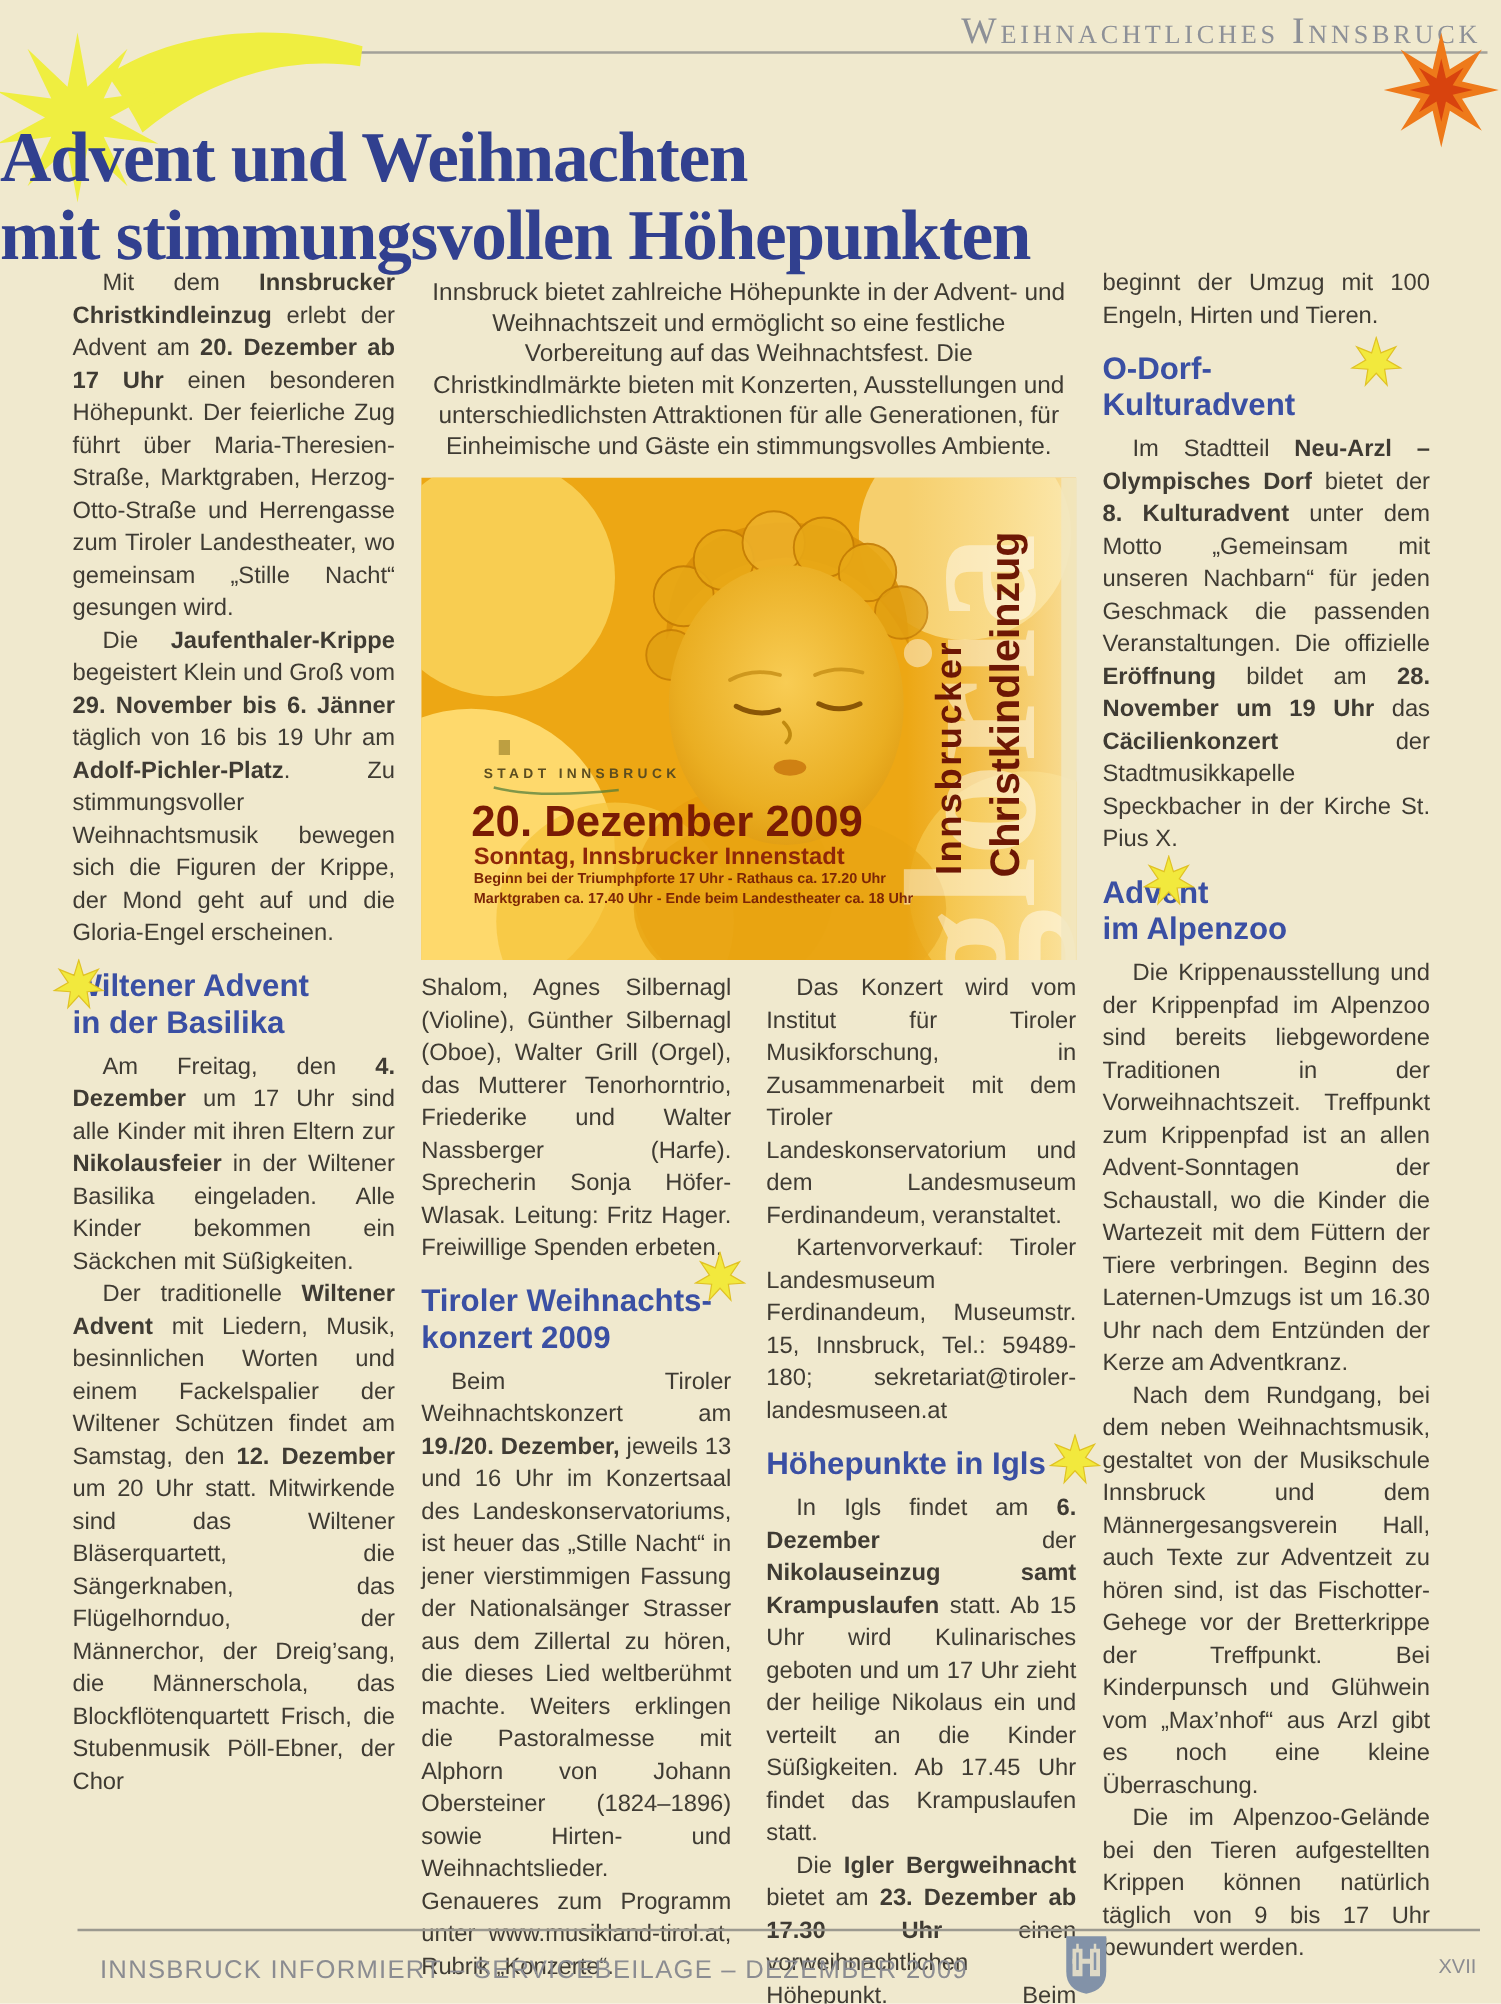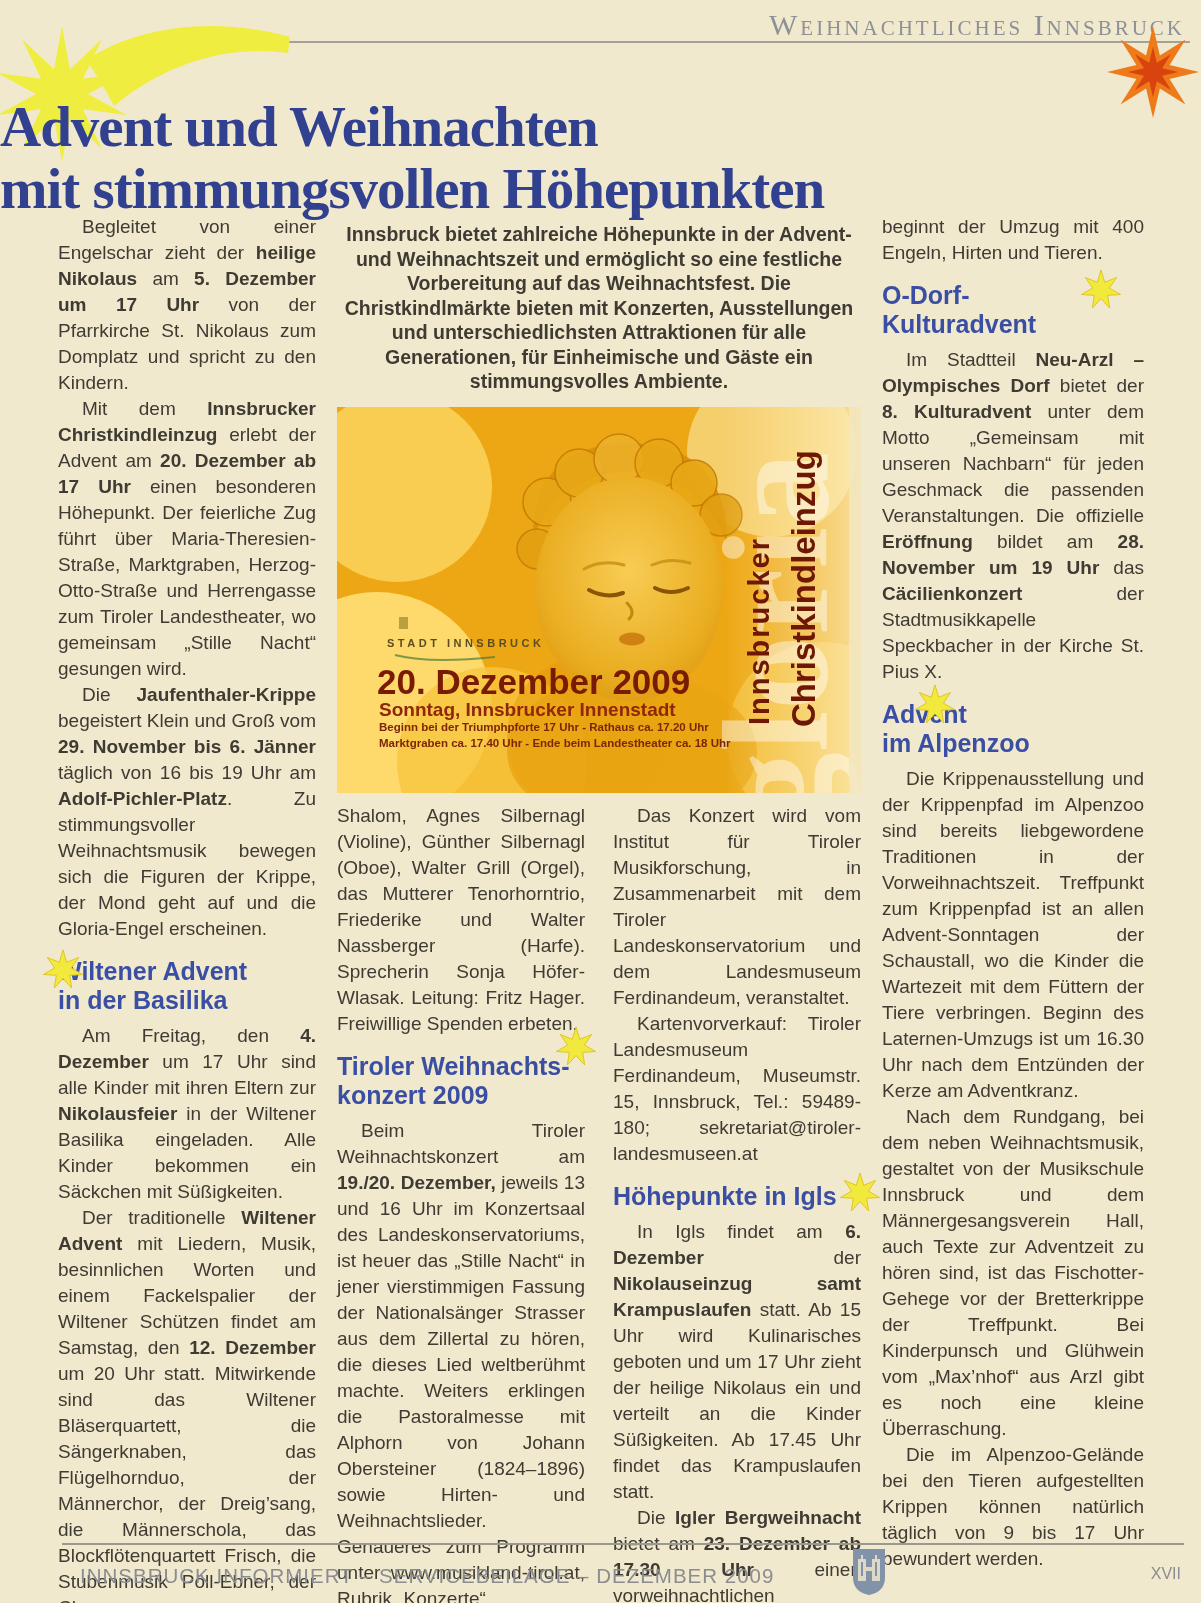--- a/index.html
+++ b/index.html
@@ -39,21 +39,21 @@
     font-size:25px; line-height:29px; font-weight:bold; color:#3a4fa3;
   }
   .deco-star{position:absolute; width:42px; height:42px; pointer-events:none;}
   #h-wiltener .deco-star{left:-16px; top:-8px;}
   #h-tiroler  .deco-star{right:-12px; top:-26px;}
   #h-igls     .deco-star{right:-20px; top:-10px;}
   #h-odorf    .deco-star{right:22px; top:-12px;}
   #h-alpenzoo .deco-star{left:32px; top:-16px;}
   
   .intro{
-    margin:8px 6px 0; font-weight:bold; text-align:center;
+    margin:8px 6px 0; font-weight:normal; text-align:center;
     font-size:19.5px; line-height:24.5px; color:#3f3b33;
   }
   .poster{display:block; margin-top:13px;}
   .subcols{display:flex; gap:28px; margin-top:10px;}
   .subcol{width:248px;}
   
   .footer-rule{position:absolute; top:1543px; left:62px; width:1122px; height:2px; background:#9b998f;}
   .footer-left{
     position:absolute; top:1564px; left:80px;
     font-size:20.5px; letter-spacing:1px; color:#8b8c91; white-space:nowrap;
@@ -78,21 +78,20 @@
   </svg></span>
 
   <h1 class="page-title">
     <span>Advent und Weihnachten</span><br>
     <span>mit stimmungsvollen Höhepunkten</span>
   </h1>
 
   <div class="content">
 
     <div class="col">
-        <p><span>Begleitet von einer Engelschar zieht der </span><b>heilige Nikolaus</b><span> am </span><b>5. Dezember um 17 Uhr</b><span> von der Pfarrkirche St. Nikolaus zum Domplatz und spricht zu den Kindern.</span></p>
         <p><span>Mit dem </span><b>Innsbrucker Christkindleinzug</b><span> erlebt der Advent am </span><b>20. Dezember ab 17 Uhr</b><span> einen besonderen Höhepunkt. Der feierliche Zug führt über Maria-Theresien-Straße, Marktgraben, Herzog-Otto-Straße und Herrengasse zum Tiroler Landestheater, wo gemeinsam „Stille Nacht“ gesungen wird.</span></p>
         <p><span>Die </span><b>Jaufenthaler-Krippe</b><span> begeistert Klein und Groß vom </span><b>29. November bis 6. Jänner</b><span> täglich von 16 bis 19 Uhr am </span><b>Adolf-Pichler-Platz</b><span>. Zu stimmungsvoller Weihnachtsmusik bewegen sich die Figuren der Krippe, der Mond geht auf und die Gloria-Engel erscheinen.</span></p>
         <h3 class="col-heading" id="h-wiltener">Wiltener Advent<br>in der Basilika<span class="deco-star"><svg viewBox="0 0 44 44" width="42" height="42">
               <polygon points="22,1 25.9,13.9 38.4,8.9 30.8,20 42.5,26.7 29,27.6 31.1,40.9 22,31 12.9,40.9 15,27.6 1.5,26.7 13.2,20 5.6,8.9 18.1,13.9" fill="#f2e93d" stroke="#e0c224" stroke-width="1"></polygon>
             </svg></span></h3>
         <p><span>Am Freitag, den </span><b>4. Dezember</b><span> um 17 Uhr sind alle Kinder mit ihren Eltern zur </span><b>Nikolausfeier</b><span> in der Wiltener Basilika eingeladen. Alle Kinder bekommen ein Säckchen mit Süßigkeiten.</span></p>
         <p><span>Der traditionelle </span><b>Wiltener Advent</b><span> mit Liedern, Musik, besinnlichen Worten und einem Fackelspalier der Wiltener Schützen findet am Samstag, den </span><b>12. Dezember</b><span> um 20 Uhr statt. Mitwirkende sind das Wiltener Bläserquartett, die Sängerknaben, das Flügelhornduo, der Männerchor, der Dreig’sang, die Männerschola, das Blockflötenquartett Frisch, die Stubenmusik Pöll-Ebner, der Chor</span></p>
       </div>
 
     <div class="col-middle">
@@ -166,21 +165,21 @@
             <h3 class="col-heading" id="h-igls">Höhepunkte in Igls<span class="deco-star"><svg viewBox="0 0 44 44" width="42" height="42">
                   <polygon points="22,1 25.9,13.9 38.4,8.9 30.8,20 42.5,26.7 29,27.6 31.1,40.9 22,31 12.9,40.9 15,27.6 1.5,26.7 13.2,20 5.6,8.9 18.1,13.9" fill="#f2e93d" stroke="#e0c224" stroke-width="1"></polygon>
                 </svg></span></h3>
             <p><span>In Igls findet am </span><b>6. Dezember</b><span> der </span><b>Nikolauseinzug samt Krampuslaufen</b><span> statt. Ab 15 Uhr wird Kulinarisches geboten und um 17 Uhr zieht der heilige Nikolaus ein und verteilt an die Kinder Süßigkeiten. Ab 17.45 Uhr findet das Krampuslaufen statt.</span></p>
             <p><span>Die </span><b>Igler Bergweihnacht</b><span> bietet am </span><b>23. Dezember ab 17.30 Uhr</b><span> einen vorweihnachtlichen Höhepunkt. Beim Christbaum am Dorfplatz werden Weihnachtslieder gesungen und ab 18 Uhr</span></p>
           </div>
       </div>
     </div>
 
     <div class="col col-last">
-        <p class="ni"><span>beginnt der Umzug mit 400 Engeln, Hirten und Tieren.</span></p>
+        <p class="ni"><span>beginnt der Umzug mit 100 Engeln, Hirten und Tieren.</span></p>
         <h3 class="col-heading" id="h-odorf">O-Dorf-<br>Kulturadvent<span class="deco-star"><svg viewBox="0 0 44 44" width="42" height="42">
               <polygon points="22,1 25.9,13.9 38.4,8.9 30.8,20 42.5,26.7 29,27.6 31.1,40.9 22,31 12.9,40.9 15,27.6 1.5,26.7 13.2,20 5.6,8.9 18.1,13.9" fill="#f2e93d" stroke="#e0c224" stroke-width="1"></polygon>
             </svg></span></h3>
         <p><span>Im Stadtteil </span><b>Neu-Arzl – Olympisches Dorf</b><span> bietet der </span><b>8. Kulturadvent</b><span> unter dem Motto „Gemeinsam mit unseren Nachbarn“ für jeden Geschmack die passenden Veranstaltungen. Die offizielle </span><b>Eröffnung</b><span> bildet am </span><b>28. November um 19 Uhr</b><span> das </span><b>Cäcilienkonzert</b><span> der Stadtmusikkapelle Speckbacher in der Kirche St. Pius X.</span></p>
         <h3 class="col-heading" id="h-alpenzoo">Advent<br>im Alpenzoo<span class="deco-star"><svg viewBox="0 0 44 44" width="42" height="42">
               <polygon points="22,1 25.9,13.9 38.4,8.9 30.8,20 42.5,26.7 29,27.6 31.1,40.9 22,31 12.9,40.9 15,27.6 1.5,26.7 13.2,20 5.6,8.9 18.1,13.9" fill="#f2e93d" stroke="#e0c224" stroke-width="1"></polygon>
             </svg></span></h3>
         <p><span>Die Krippenausstellung und der Krippenpfad im Alpenzoo sind bereits liebgewordene Traditionen in der Vorweihnachtszeit. Treffpunkt zum Krippenpfad ist an allen Advent-Sonntagen der Schaustall, wo die Kinder die Wartezeit mit dem Füttern der Tiere verbringen. Beginn des Laternen-Umzugs ist um 16.30 Uhr nach dem Entzünden der Kerze am Adventkranz.</span></p>
         <p><span>Nach dem Rundgang, bei dem neben Weihnachtsmusik, gestaltet von der Musikschule Innsbruck und dem Männergesangsverein Hall, auch Texte zur Adventzeit zu hören sind, ist das Fischotter-Gehege vor der Bretterkrippe der Treffpunkt. Bei Kinderpunsch und Glühwein vom „Max’nhof“ aus Arzl gibt es noch eine kleine Überraschung.</span></p>
         <p><span>Die im Alpenzoo-Gelände bei den Tieren aufgestellten Krippen können natürlich täglich von 9 bis 17 Uhr bewundert werden.</span></p>

